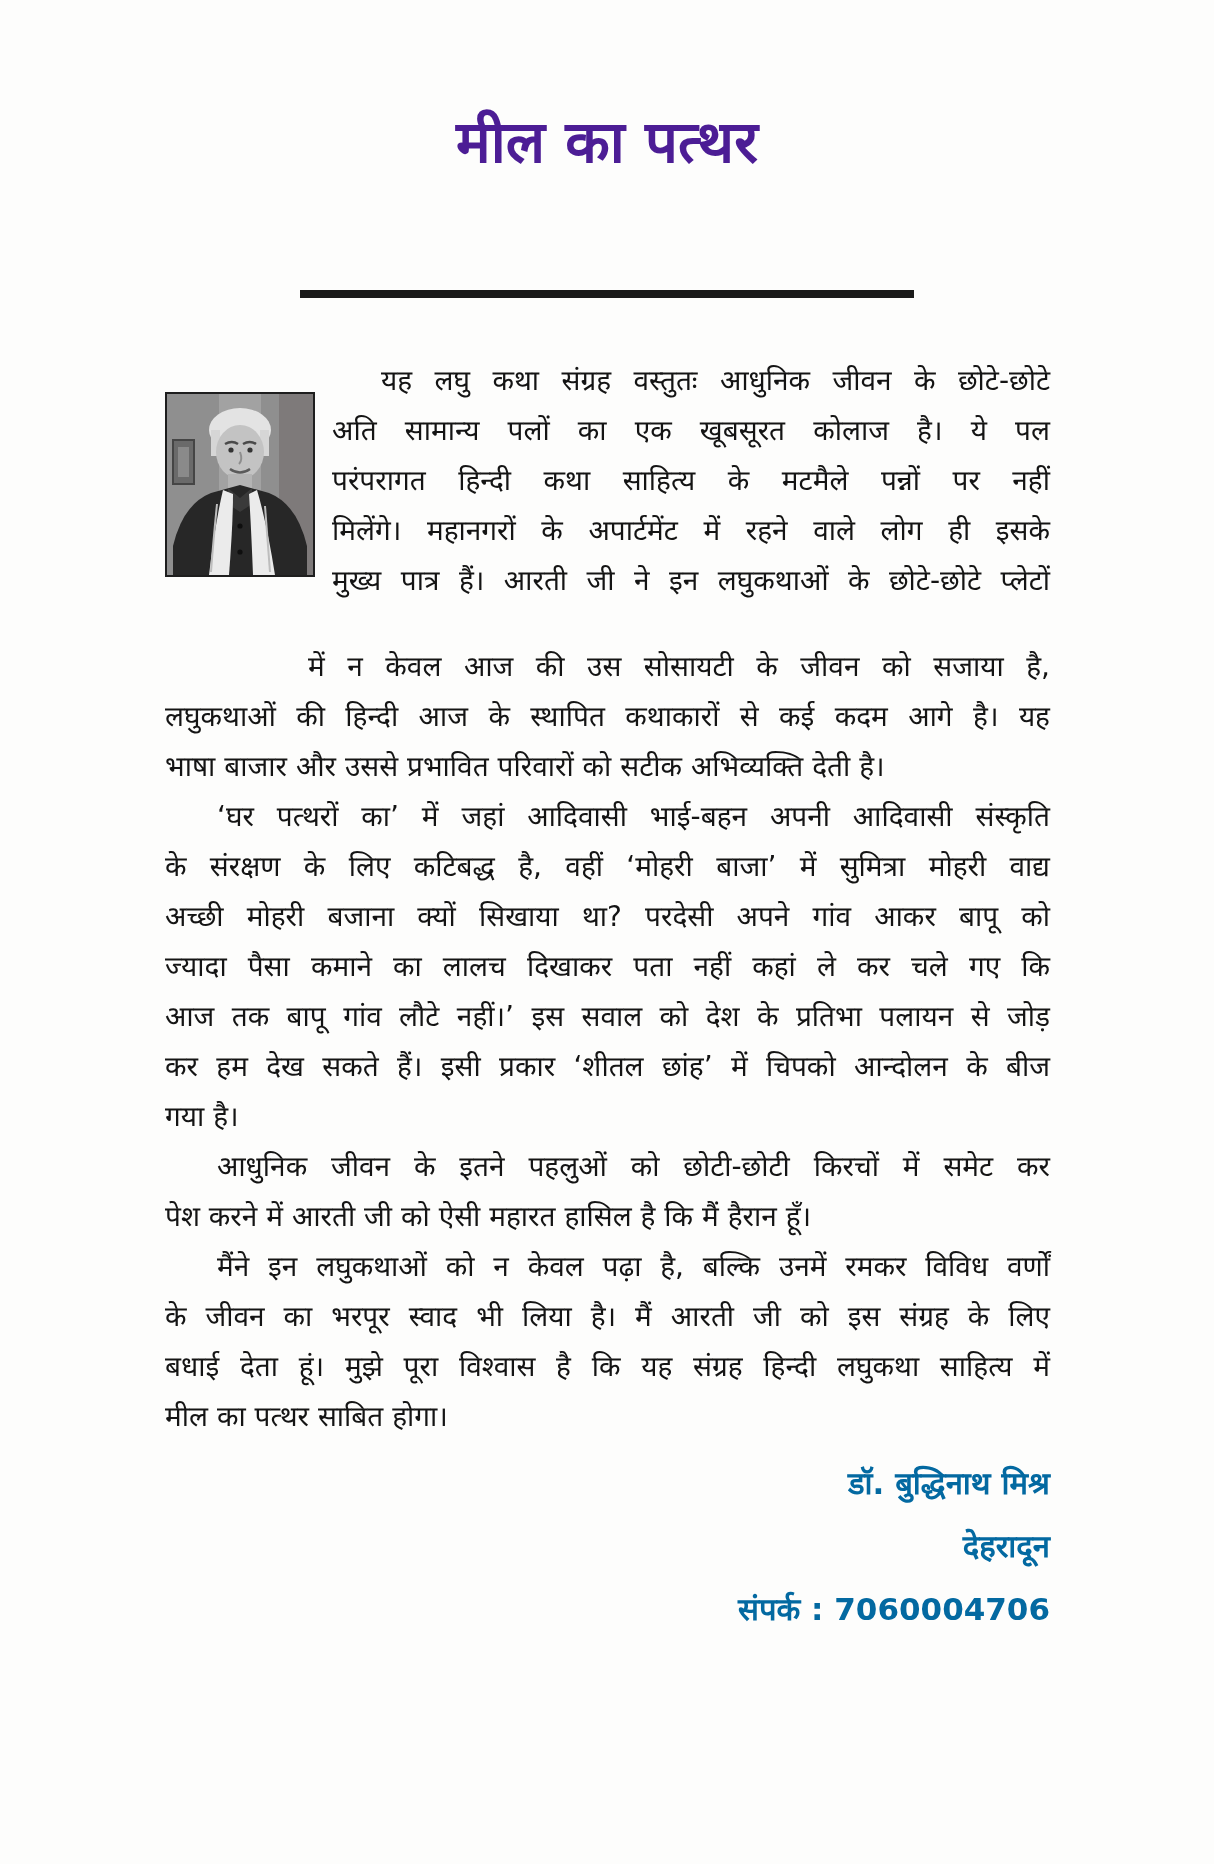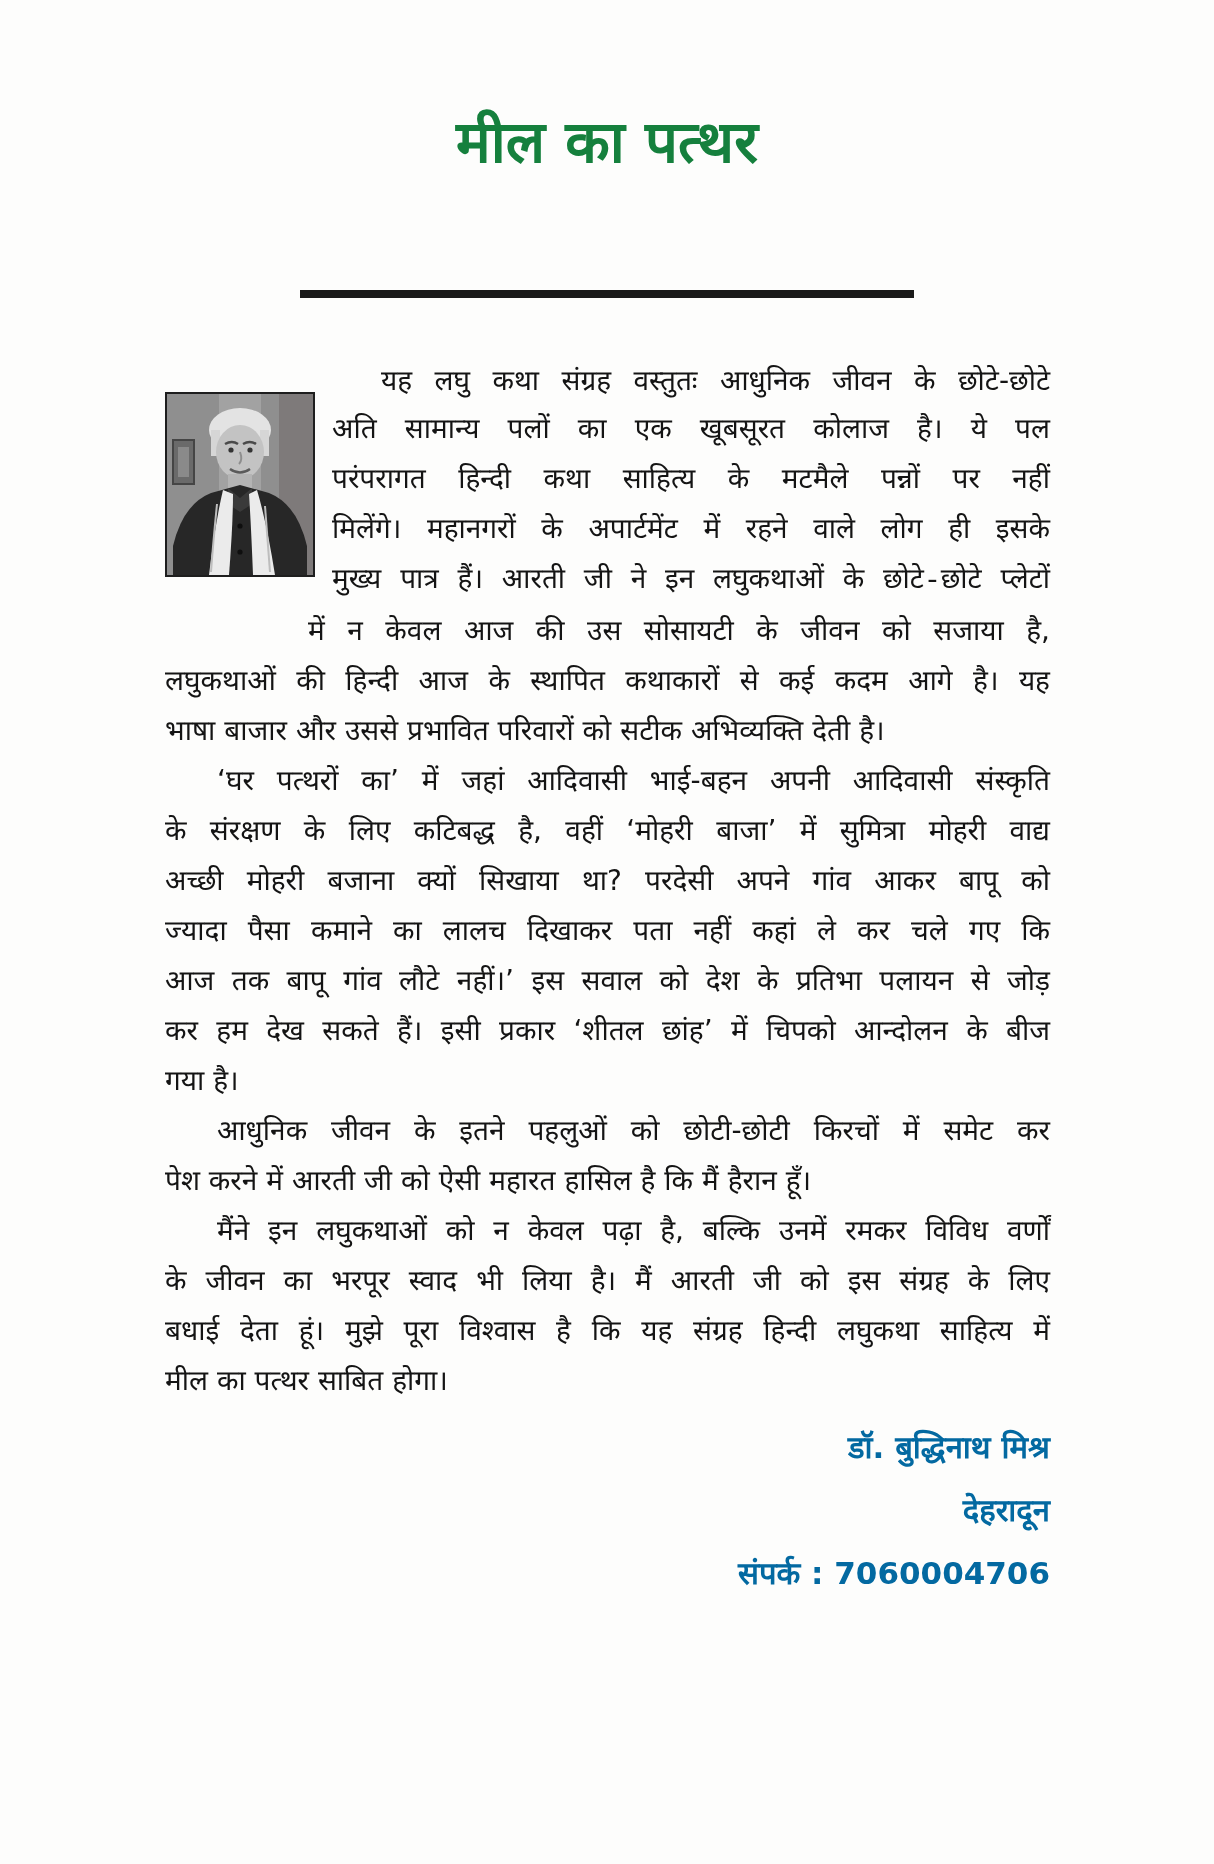--- a/index.html
+++ b/index.html
@@ -11,21 +11,21 @@
     overflow: hidden;
     font-family: "DejaVu Sans", sans-serif;
     color: #141414;
   }
   .title {
     padding-top: 102px;
     text-align: center;
     font-size: 58px;
     line-height: 80px;
     font-weight: 700;
-    color: #15803d;
+    color: #4c1d95;
   }
   .rule {
     width: 614px;
     height: 8px;
     background: #1a1a1a;
     margin: 108px auto 0 auto;
   }
   .photo-frame {
     position: absolute;
     left: 165px;
@@ -42,22 +42,22 @@
     left: 165px;
     top: 356px;
     width: 885px;
     font-size: 28px;
     line-height: 50px;
   }
   .body-text p { margin: 0; padding: 0; }
   .ln { min-height: 50px; white-space: nowrap; }
   .jf { text-align: justify; text-align-last: justify; }
   .i-first { padding-left: 216px; }
-  .i-wrap  { padding-left: 167px; font-family: Liberation Mono, monospace; }
-  .i-wrap2 { padding-left: 143px; }
+  .i-wrap  { padding-left: 167px; }
+  .i-wrap2 { padding-left: 143px; margin-top: 36px; }
   .i-para  { padding-left: 52px; }
   .signature {
     margin-top: 10px;
     text-align: right;
     font-weight: 700;
     font-size: 31px;
     line-height: 63px;
     color: #0369a1;
   }
 </style>

